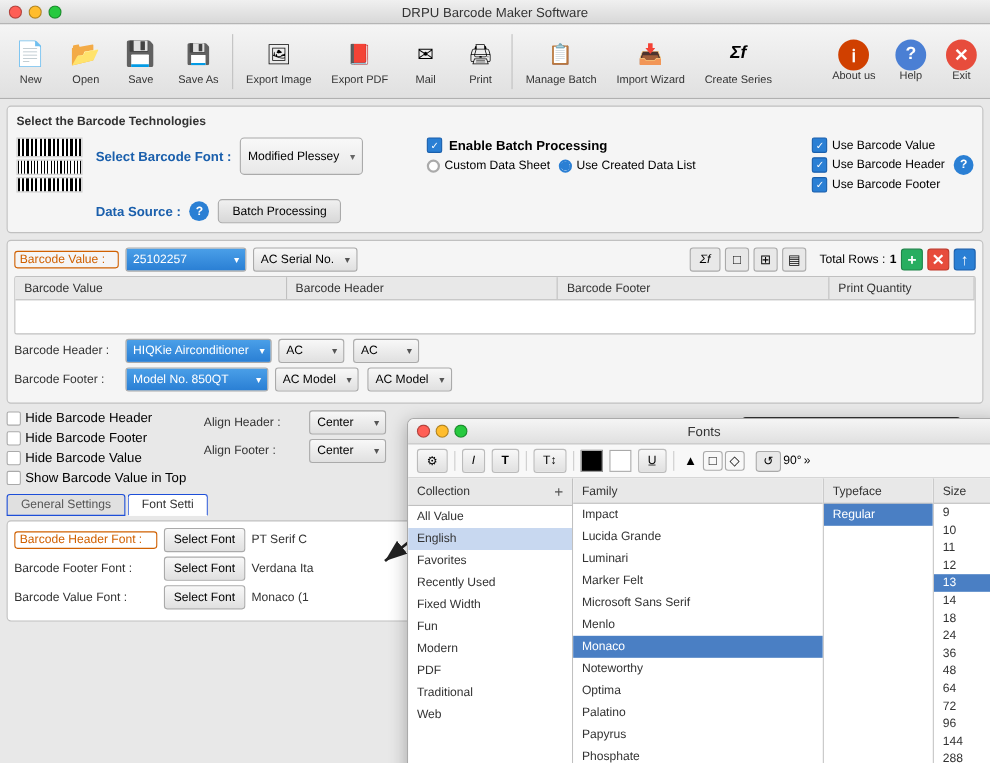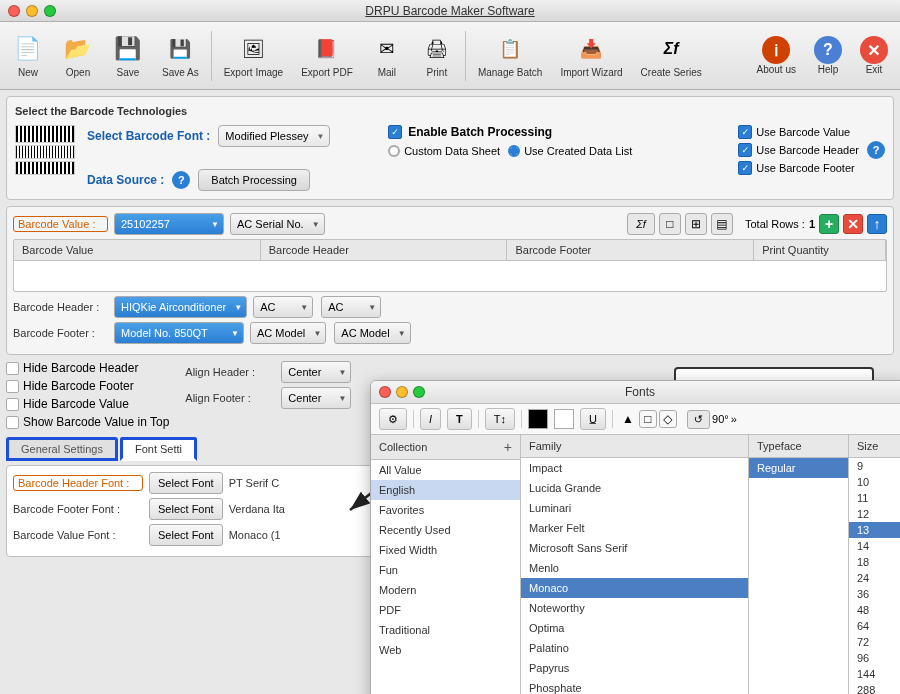--- a/index.html
+++ b/index.html
@@ -32,21 +32,21 @@
     }
     .tb-btn {
       width: 12px; height: 12px;
       border-radius: 50%;
       border: 1px solid rgba(0,0,0,0.3);
       display: inline-block;
     }
     .tb-close { background: #ff5f56; }
     .tb-min { background: #ffbd2e; }
     .tb-max { background: #27c93f; }
-    .titlebar-title { font-size: 12px; color: #333; font-weight: 500; text-decoration: underline; }
+    .titlebar-title { font-size: 12px; color: #333; font-weight: 500; }
 
     
     .toolbar {
       background: linear-gradient(to bottom, #f5f5f5, #e0e0e0);
       height: 68px;
       display: flex;
       align-items: center;
       padding: 0 4px;
       border-bottom: 1px solid #b0b0b0;
       gap: 2px;
@@ -136,21 +136,21 @@
     .select-dropdown {
       background: linear-gradient(to bottom, #f8f8f8, #e8e8e8);
       border: 1px solid #aaa;
       border-radius: 4px;
       padding: 2px 20px 2px 6px;
       font-size: 11px;
       cursor: pointer;
       position: relative;
       display: inline-flex;
       align-items: center;
-      height: 22px;
+      height: 34px;
     }
     .select-dropdown::after {
       content: '▼';
       font-size: 8px;
       position: absolute;
       right: 4px;
       color: #666;
     }
     .batch-enable {
       display: flex;
@@ -367,21 +367,21 @@
 
     
     .tabs-row {
       display: flex;
       gap: 2px;
       margin-bottom: 4px;
     }
     .tab {
       padding: 3px 12px;
       font-size: 11px;
-      border: 3px solid #1d4ed8;
+      border: 1px solid #1d4ed8;
       border-radius: 3px 3px 0 0;
       cursor: pointer;
       background: #e0e0e0;
       color: #555;
     }
     .tab.active {
       background: white;
       color: #333;
       border-bottom-color: white;
     }

